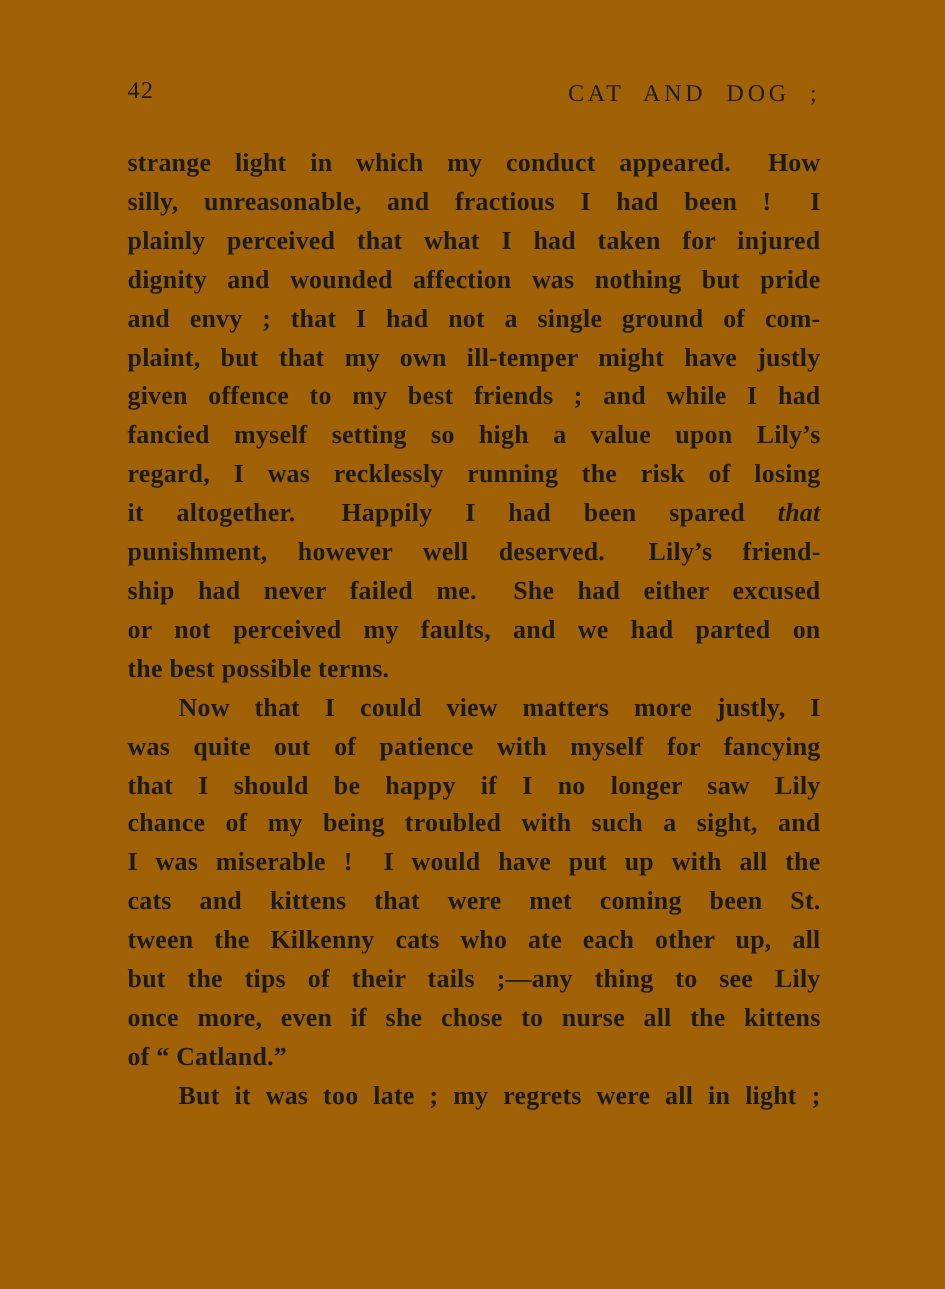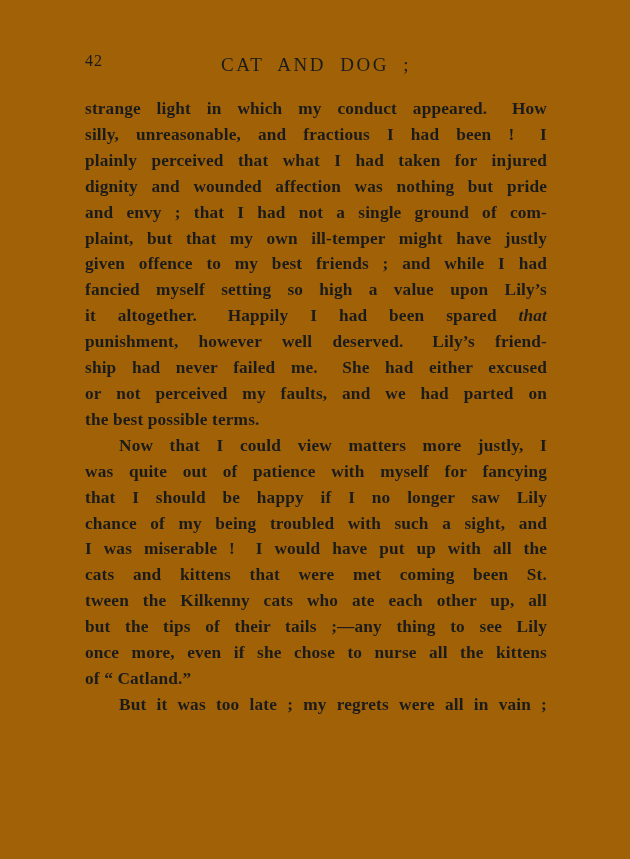--- a/index.html
+++ b/index.html
@@ -34,22 +34,22 @@
     left: 0;
     top: 0;
     font-size: 16px;
     letter-spacing: 1px;
   }
   .running-title {
     position: absolute;
     left: 0;
     right: 0;
     top: 2px;
-    text-align: center;
-    font-size: 19px;
+    text-align: right;
+    font-size: 16px;
     letter-spacing: 2.5px;
     word-spacing: 7px;
   }
   .page-body {
     font-size: 17.3px;
     line-height: 25.9px;
     letter-spacing: 0.15px;
   }
   .paragraph {
     margin: 0;
@@ -83,36 +83,37 @@
     <div class="page-body">
         <div class="paragraph">
           <div class="line">strange light in which my conduct appeared.  How</div>
           <div class="line">silly, unreasonable, and fractious I had been !  I</div>
           <div class="line">plainly perceived that what I had taken for injured</div>
           <div class="line">dignity and wounded affection was nothing but pride</div>
           <div class="line">and envy ; that I had not a single ground of com-</div>
           <div class="line">plaint, but that my own ill-temper might have justly</div>
           <div class="line">given offence to my best friends ; and while I had</div>
           <div class="line">fancied myself setting so high a value upon Lily’s</div>
+          <div class="line">regard, I was recklessly running the risk of losing</div>
           <div class="line">it altogether.  Happily I had been spared <i>that</i></div>
           <div class="line">punishment, however well deserved.  Lily’s friend-</div>
           <div class="line">ship had never failed me.  She had either excused</div>
           <div class="line">or not perceived my faults, and we had parted on</div>
           <div class="line nojust">the best possible terms.</div>
         </div>
         <div class="paragraph">
           <div class="line indent">Now that I could view matters more justly, I</div>
           <div class="line">was quite out of patience with myself for fancying</div>
           <div class="line">that I should be happy if I no longer saw Lily</div>
           <div class="line">chance of my being troubled with such a sight, and</div>
           <div class="line">I was miserable !  I would have put up with all the</div>
           <div class="line">cats and kittens that were met coming been St.</div>
           <div class="line">tween the Kilkenny cats who ate each other up, all</div>
           <div class="line">but the tips of their tails ;—any thing to see Lily</div>
           <div class="line">once more, even if she chose to nurse all the kittens</div>
           <div class="line nojust">of “ Catland.”</div>
         </div>
         <div class="paragraph">
-          <div class="line indent">But it was too late ; my regrets were all in vain ;</div>
+          <div class="line indent">But it was too late ; my regrets were all in light ;</div>
         </div>
       </div>
   </div>
 </div>
 
 </body></html>

